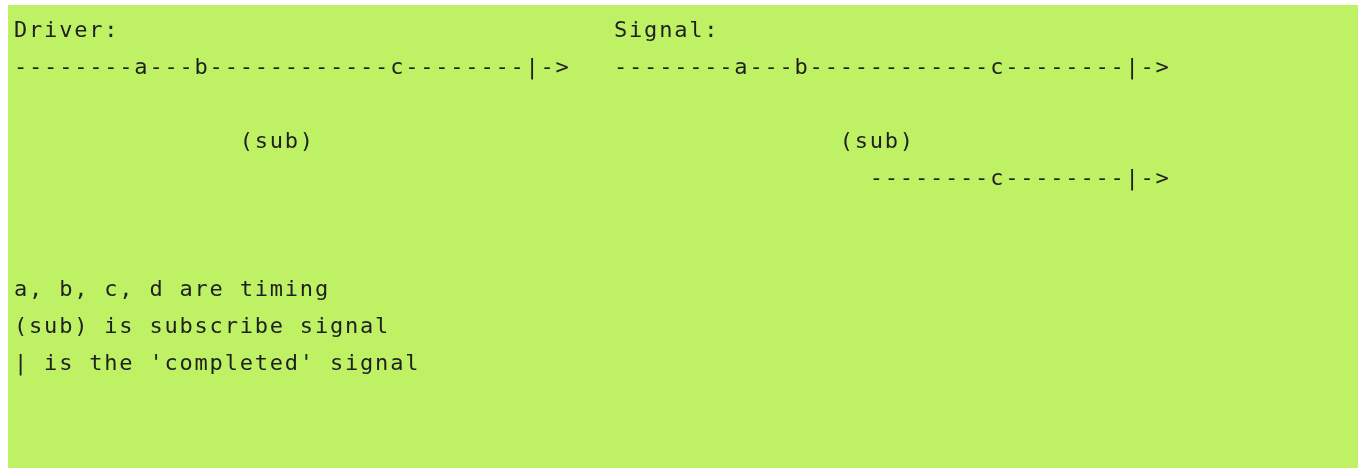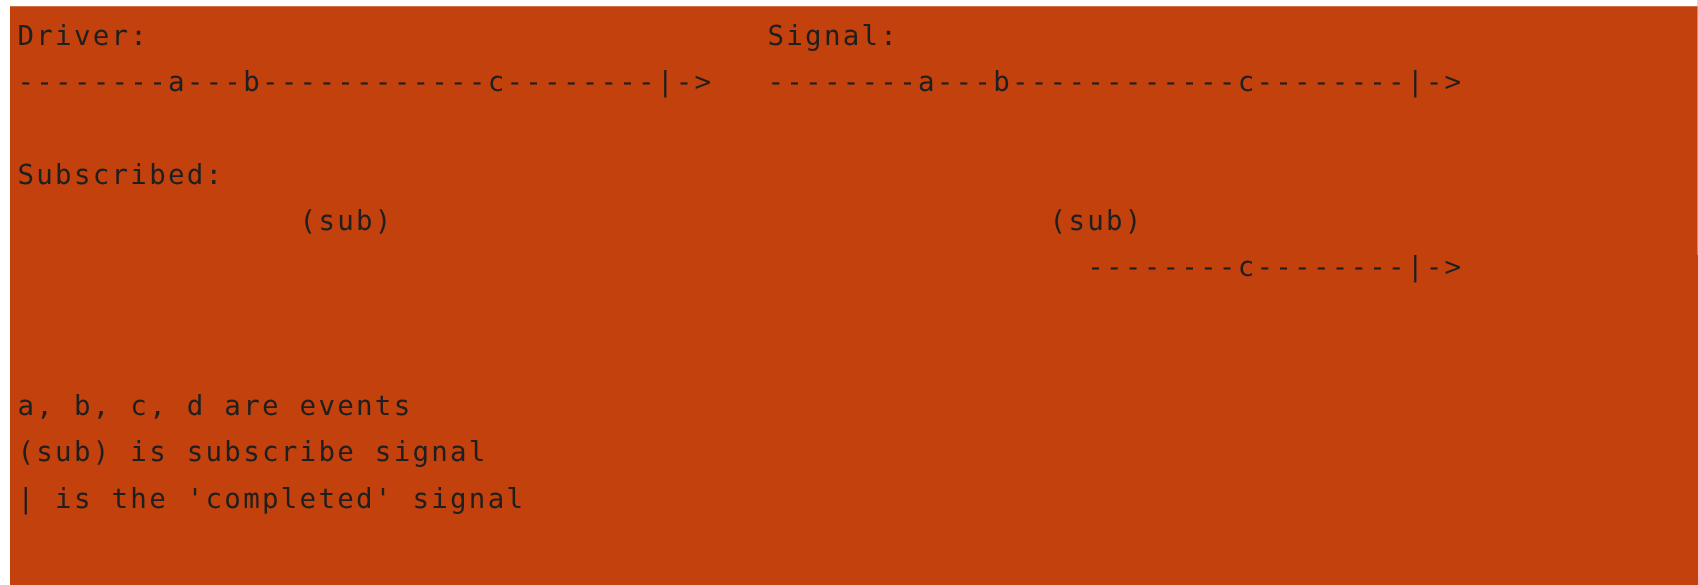--- a/index.html
+++ b/index.html
@@ -9,21 +9,21 @@
     height: 468px;
     background: #ffffff;
     overflow: hidden;
   }
   .codeblock {
     position: absolute;
     top: 5px;
     left: 8px;
     right: 0;
     bottom: 0;
-    background: #c2410c;
+    background: #bef264;
   }
   .ascii {
     position: absolute;
     top: 12px;
     left: 6px;
     right: 0;
     font-family: "DejaVu Sans Mono", "Liberation Mono", monospace;
     font-size: 22px;
     letter-spacing: 1.8px;
     color: #1f1f1f;
@@ -53,38 +53,35 @@
       <span class="cr">Signal:</span>
     </div>
 
     <div class="row">
       <span class="cl">--------a---b------------c--------|-&gt;</span>
       <span class="cr">--------a---b------------c--------|-&gt;</span>
     </div>
 
     <div class="row"></div>
 
-    <div class="row">
-      <span class="cl">Subscribed:</span>
-    </div>
 
     <div class="row">
       <span class="cl">               (sub)</span>
       <span class="cr">               (sub)</span>
     </div>
 
     <div class="row">
       <span class="cr">                 --------c--------|-&gt;</span>
     </div>
 
     <div class="row"></div>
     <div class="row"></div>
 
     <div class="row">
-      <span class="cl">a, b, c, d are events</span>
+      <span class="cl">a, b, c, d are timing</span>
     </div>
     <div class="row">
       <span class="cl">(sub) is subscribe signal</span>
     </div>
     <div class="row">
       <span class="cl">| is the 'completed' signal</span>
     </div>
 
   </div>
 </div>

